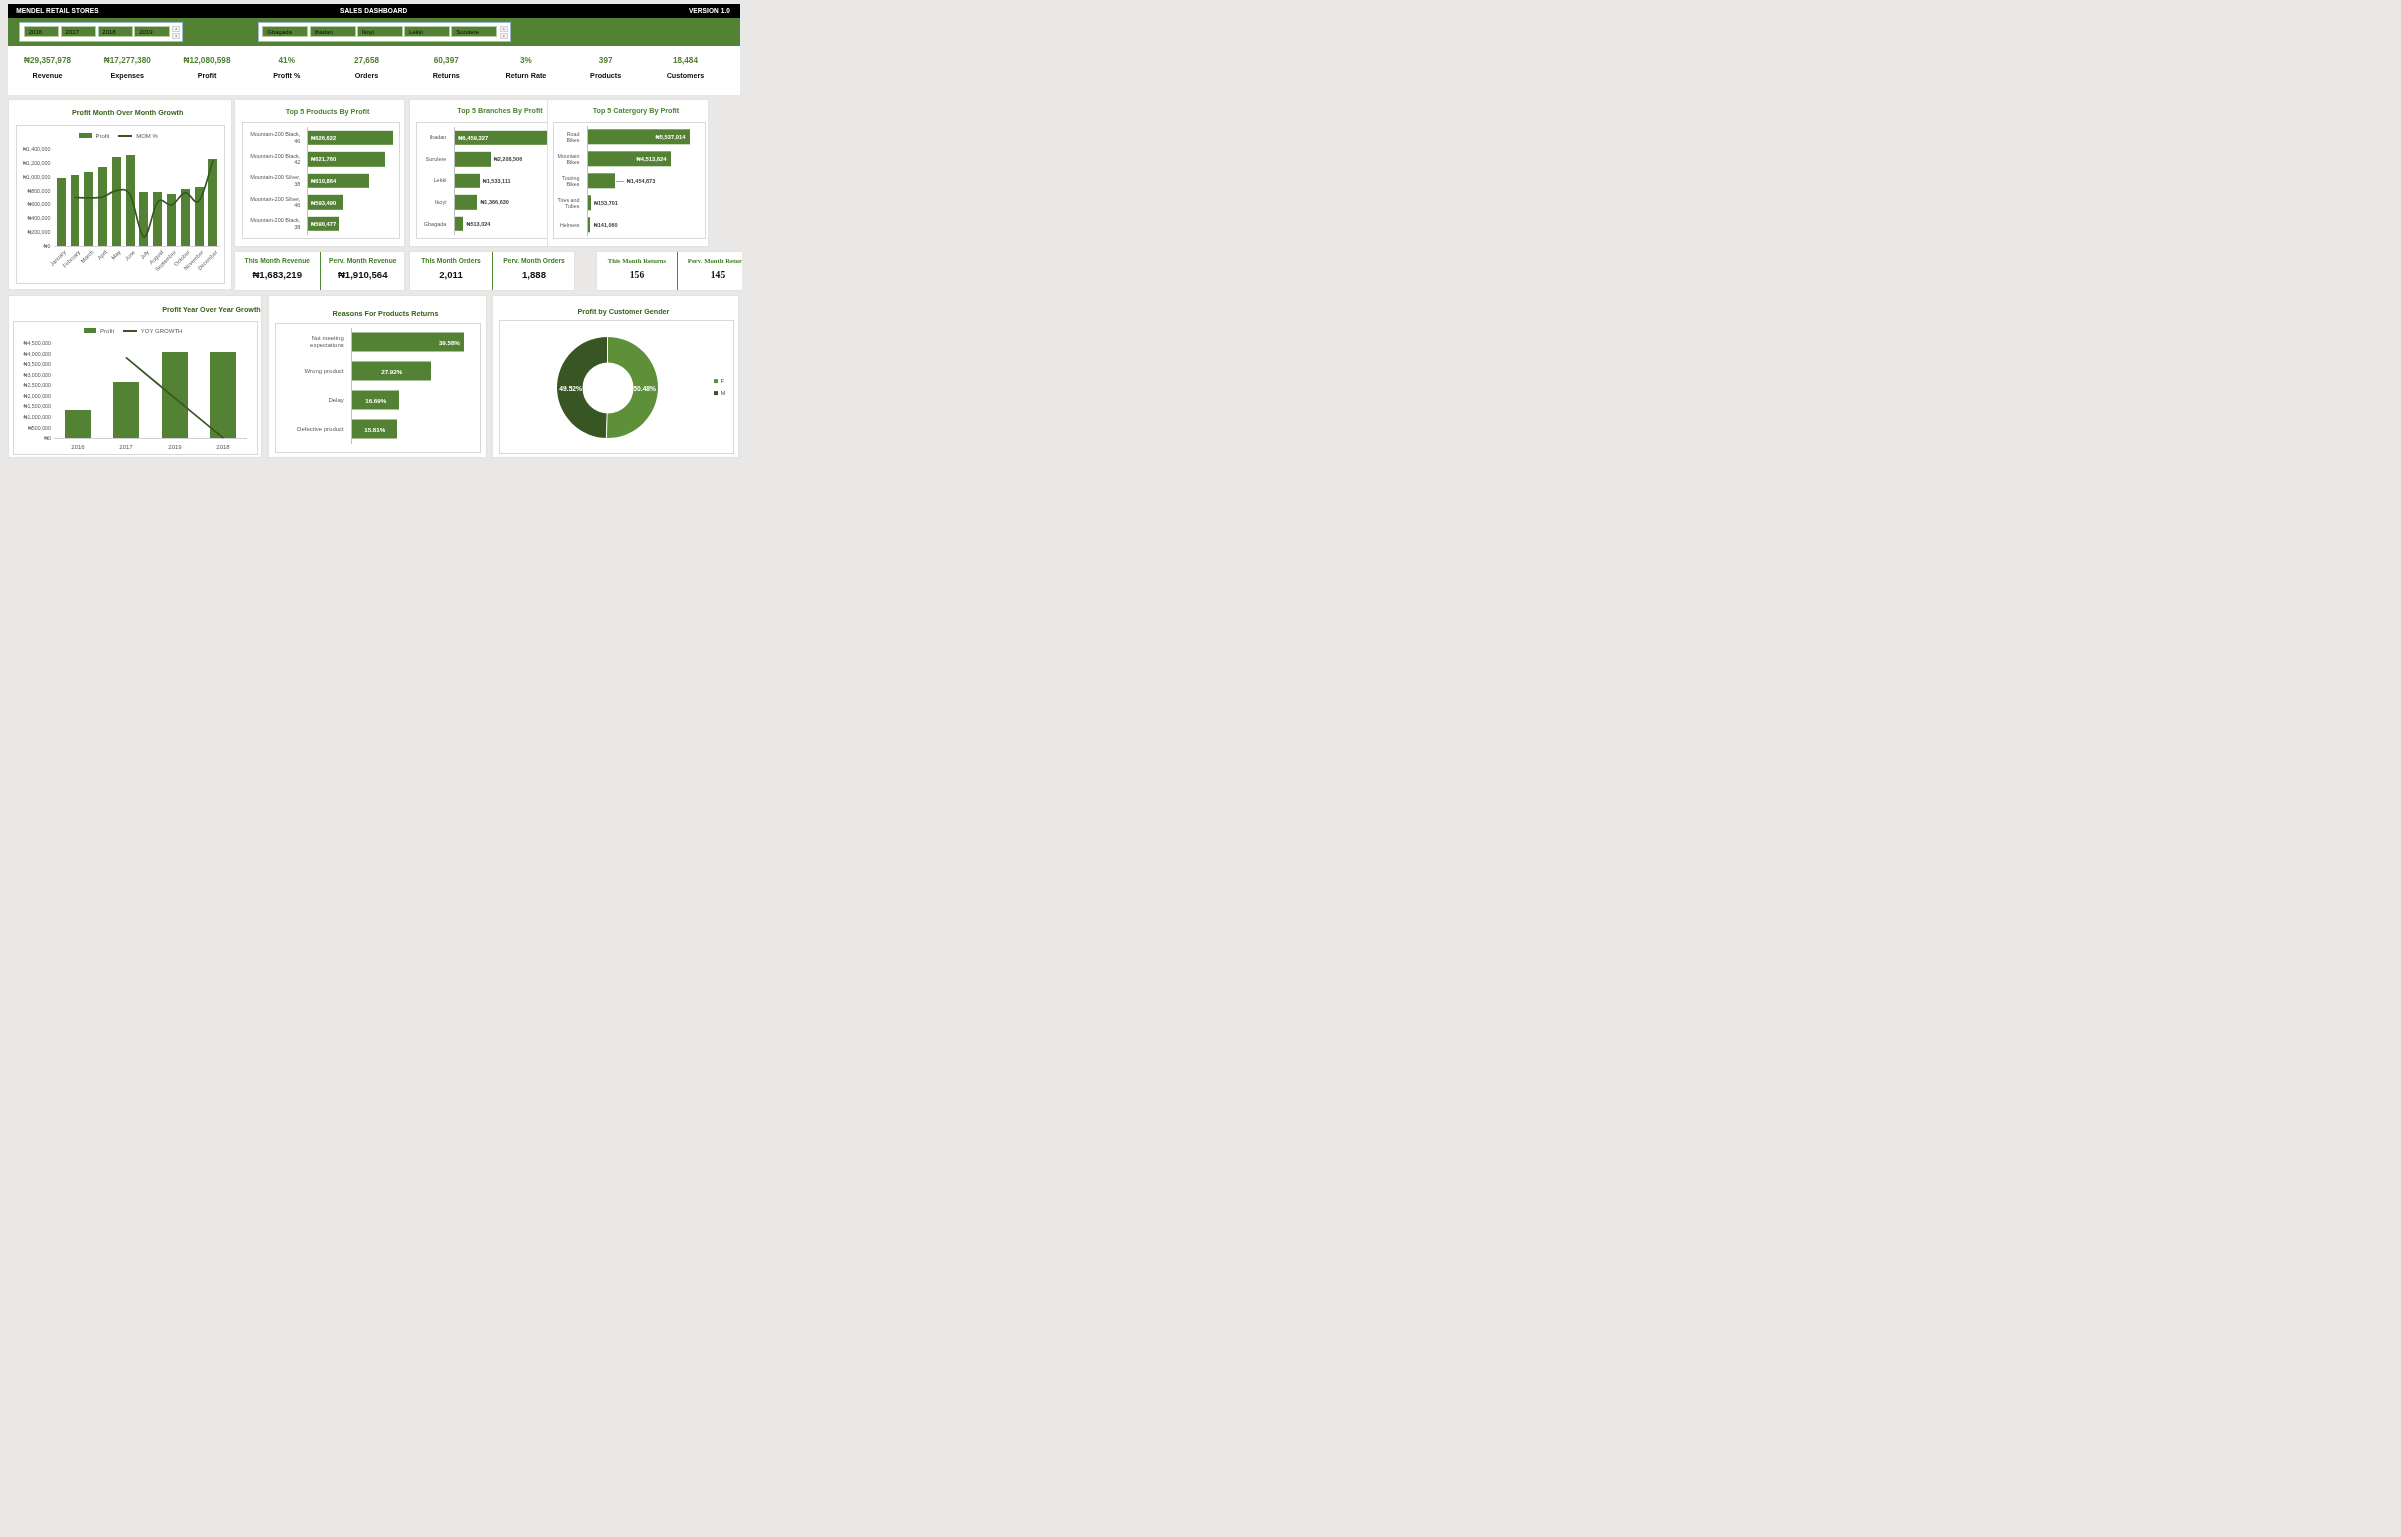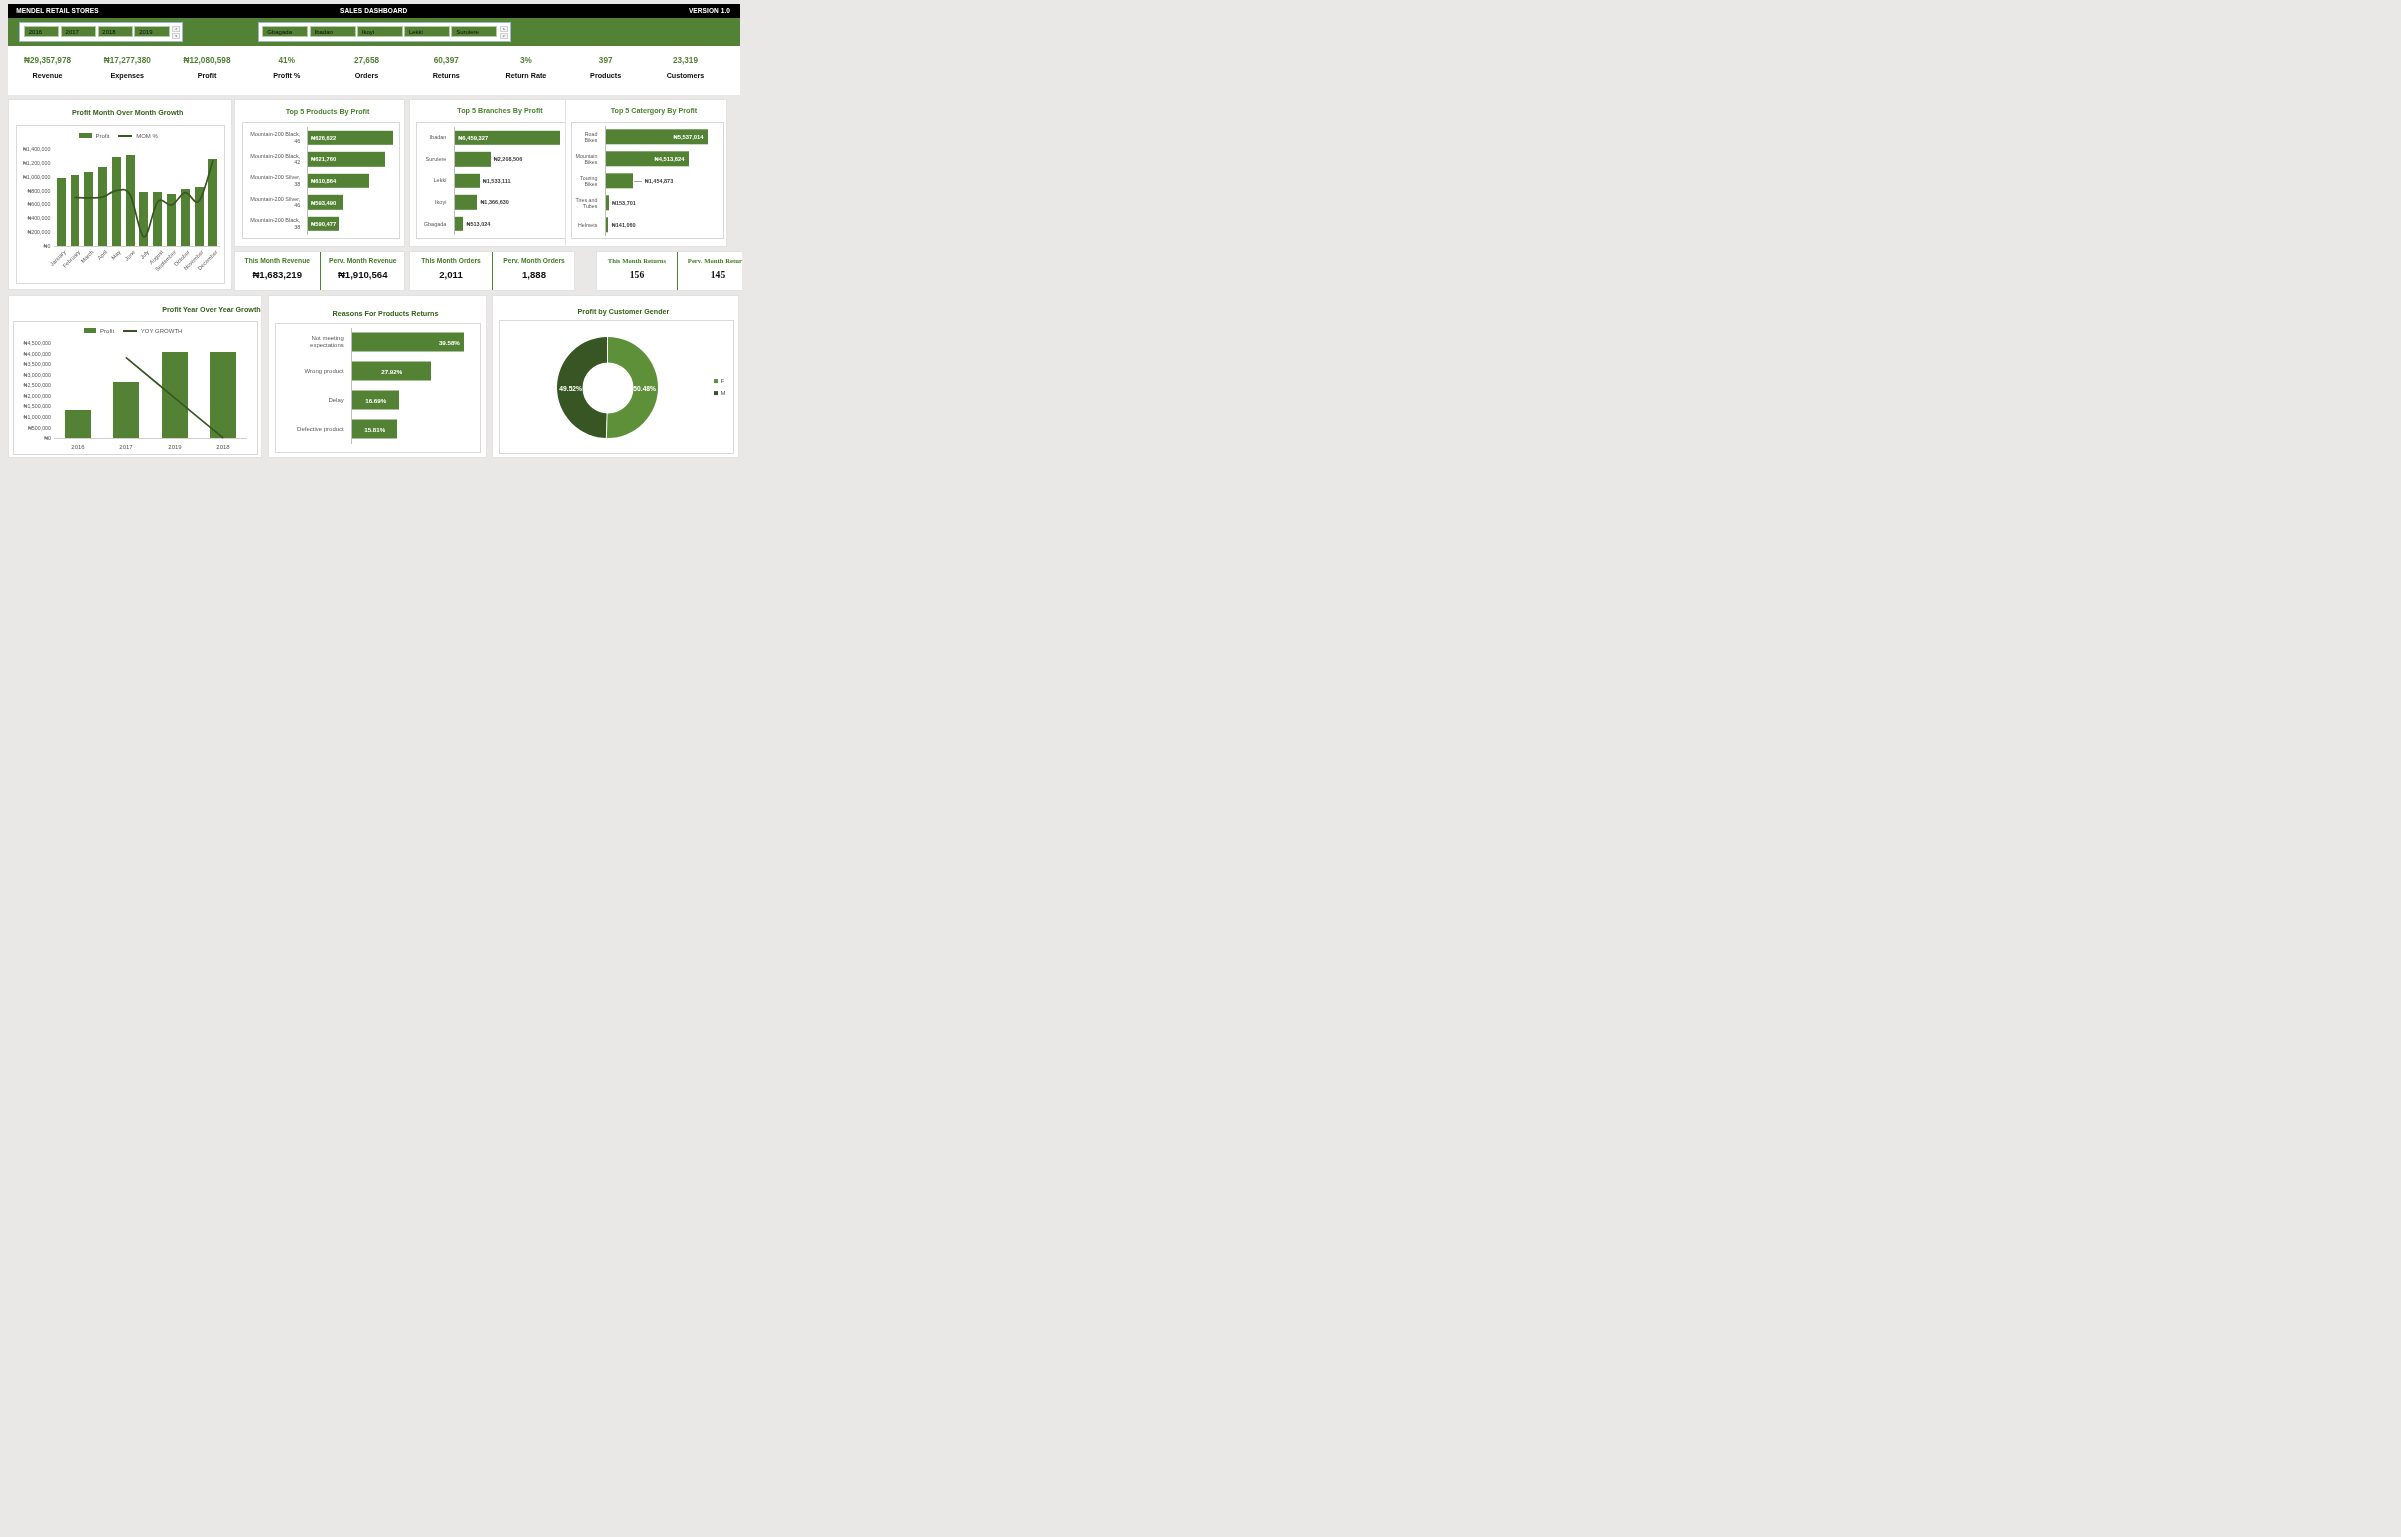--- a/index.html
+++ b/index.html
@@ -25,21 +25,21 @@
   .kpi{flex:1;text-align:center;padding-top:9.6px;}
   .kpi-value{color:#538135;font-weight:bold;font-size:8.2px;}
   .kpi-label{color:#0d0d0d;font-weight:bold;font-size:7.2px;margin-top:6.7px;}
   
   .panel{position:absolute;background:#fff;border:0.5px solid #e2e2e2;box-sizing:border-box;}
   .panel h3{margin:0;text-align:center;font-size:7.2px;font-weight:bold;padding-left:16px;}
   .t-dark h3{color:#38621c;} .t-light h3{color:#4c8430;}
   .panel.mom{left:7.7px;top:99px;width:224px;height:191px;} .panel.mom h3{margin-top:7.7px;}
   .panel.products{left:234px;top:99px;width:171px;height:148px;} .panel.products h3{margin-top:6.7px;}
   .panel.branches{left:409px;top:99px;width:166px;height:148px;} .panel.branches h3{margin-top:5.8px;}
-  .panel.category{left:565px;top:99px;width:162px;height:148px;} .panel.category h3{margin-top:5.8px;}
+  .panel.category{left:547px;top:99px;width:162px;height:148px;} .panel.category h3{margin-top:5.8px;}
   .panel.yoy{left:7.7px;top:295px;width:254px;height:163px;} .panel.yoy h3{margin-top:8.6px;text-align:right;}
   .panel.reasons{left:268px;top:295px;width:219px;height:163px;} .panel.reasons h3{margin-top:12.5px;}
   .panel.gender{left:492px;top:295px;width:247px;height:163px;} .panel.gender h3{margin-top:10.6px;}
   .chartbox{position:absolute;border:0.5px solid #d9d9d9;background:#fff;box-sizing:border-box;}
   .mom .chartbox{left:7.7px;top:25px;width:209px;height:159px;}
   .products .chartbox{left:6.7px;top:22px;width:158px;height:117px;}
   .branches .chartbox{left:5.8px;top:22px;width:154px;height:117px;}
   .category .chartbox{left:4.8px;top:22px;width:153px;height:117px;}
   .yoy .chartbox{left:4.3px;top:25px;width:245px;height:134px;}
   .reasons .chartbox{left:6.2px;top:27px;width:206px;height:130px;}
@@ -167,21 +167,21 @@
       </div>
       <div class="kpi">
         <div class="kpi-value">3%</div>
         <div class="kpi-label">Return Rate</div>
       </div>
       <div class="kpi">
         <div class="kpi-value">397</div>
         <div class="kpi-label">Products</div>
       </div>
       <div class="kpi">
-        <div class="kpi-value">23,319</div>
+        <div class="kpi-value">18,484</div>
         <div class="kpi-label">Customers</div>
       </div>
     </div>
 
   <div class="panel mom t-dark">
     <h3>Profit Month Over Month Growth</h3>
     <div class="chartbox">
       <div class="legend">
         <span class="sw-bar"></span>
         <span class="lg-t">Profit</span>

